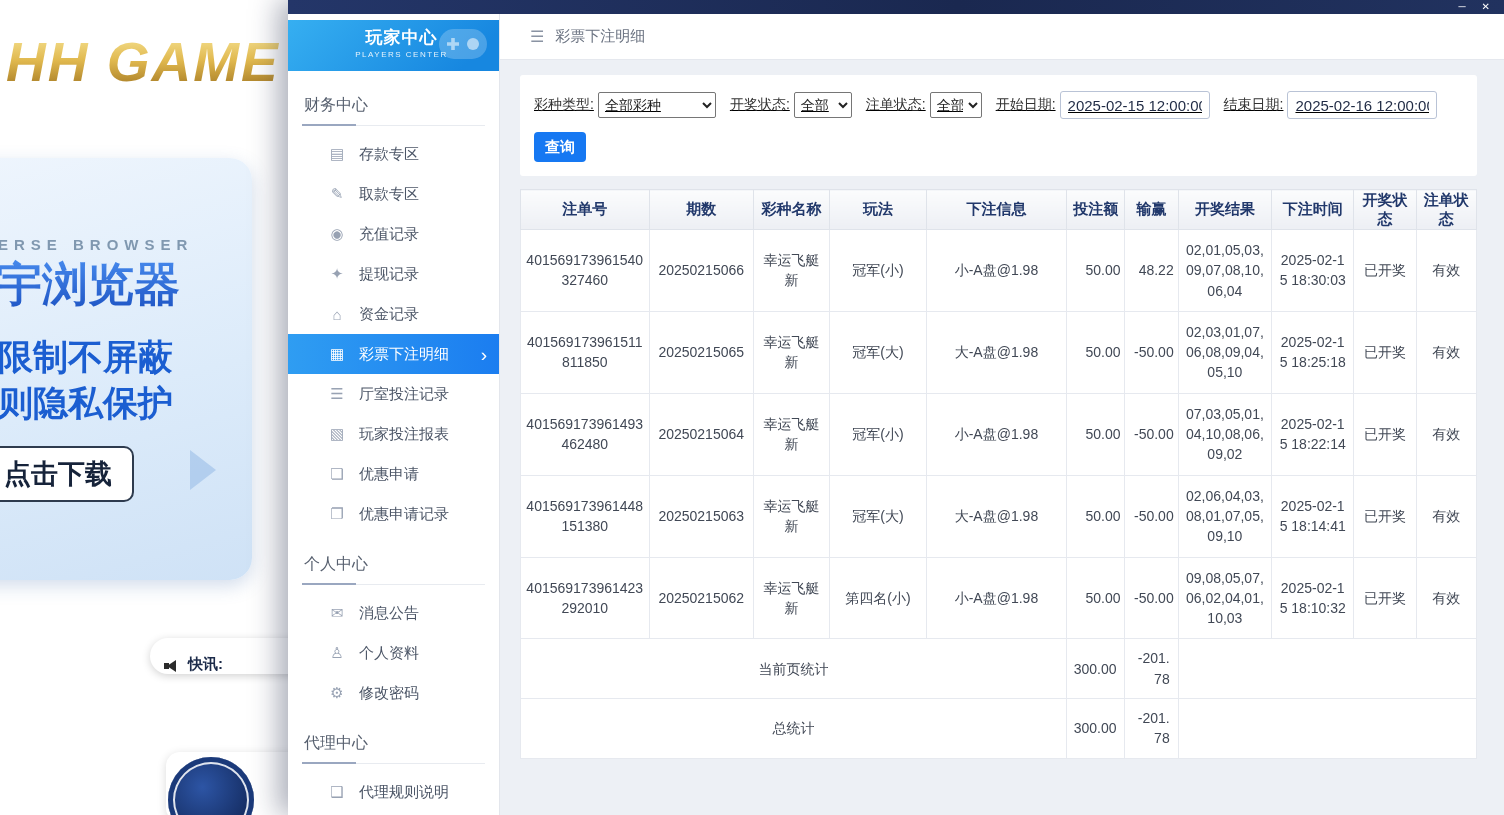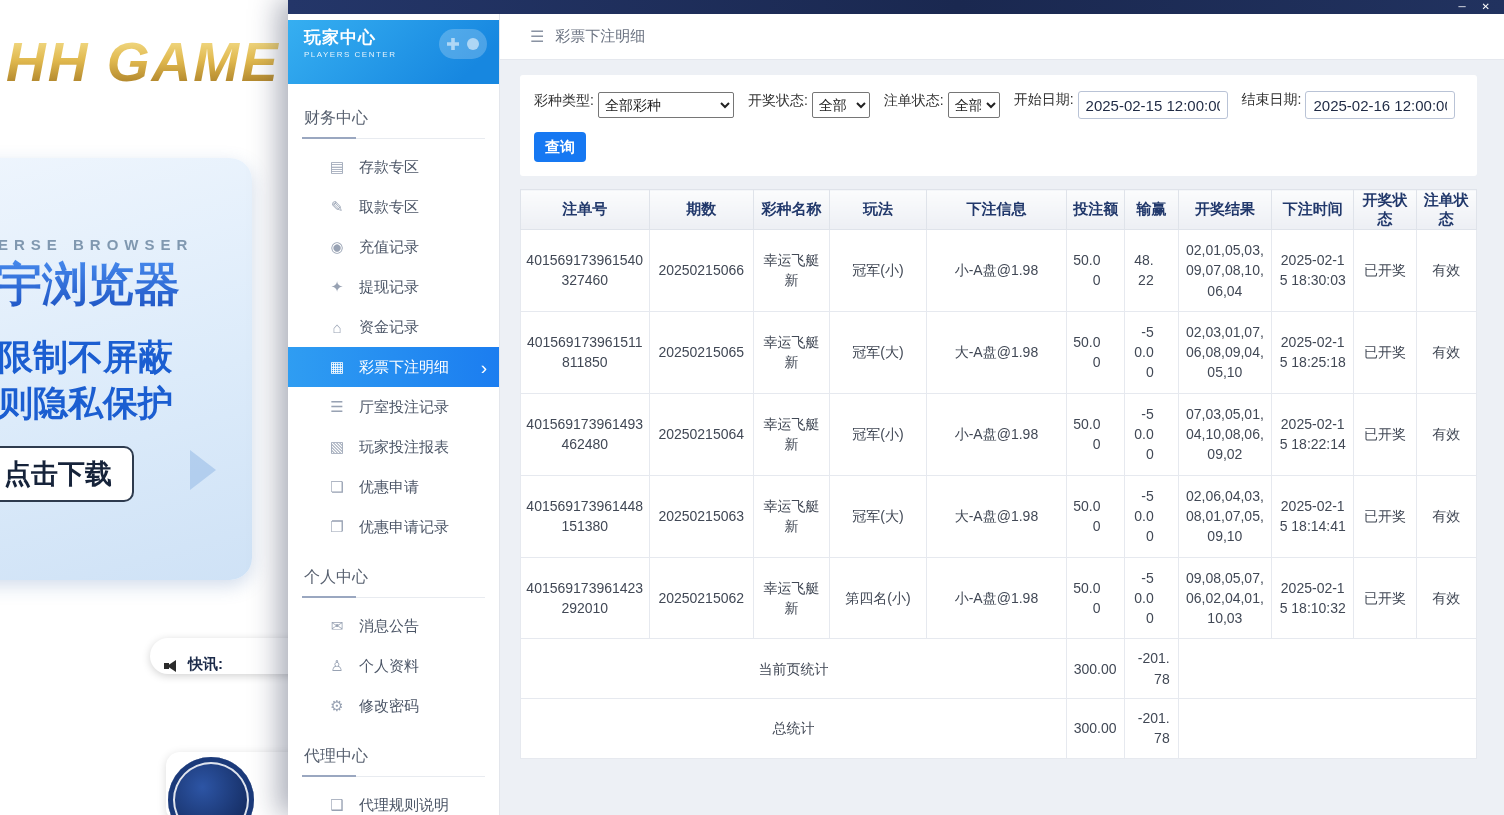--- a/index.html
+++ b/index.html
@@ -47,22 +47,22 @@
   
   .modal { position:absolute; left:288px; top:0; width:1216px; height:815px; z-index:5;
     box-shadow:-10px 0 26px rgba(20,30,60,.35); display:flex; flex-direction:column; }
   .titlebar { height:14px; background:linear-gradient(90deg,#243669,#1a2850 55%,#21325f);
     display:flex; align-items:center; justify-content:flex-end; gap:16px; padding-right:14px; }
   .titlebar span { color:#fff; font-size:10px; line-height:10px; cursor:pointer; }
   .modal-body { flex:1; display:flex; min-height:0; }
 
   
   .sidebar { width:212px; background:#fff; border-right:1px solid #e3e6ec; overflow:hidden; }
-  .sb-header { margin-top:6px; height:64px; position:relative; color:#fff; padding:6px 0 0 16px;
-    background:linear-gradient(135deg,#36aff1 0%,#1787e0 85%); }
+  .sb-header { margin-top:6px; height:51px; position:relative; color:#fff; padding:6px 0 0 16px;
+    background:linear-gradient(135deg,#36aff1 0%,#1787e0 85%);text-align:center; }
   .sb-title { font-size:17px; font-weight:700; letter-spacing:1px; }
   .sb-sub { font-size:8px; letter-spacing:1.5px; color:rgba(255,255,255,.88); margin-top:1px; }
   .pad { position:absolute; right:12px; top:9px; width:48px; height:30px; border-radius:15px;
     background:rgba(255,255,255,.22); }
   .pad::before { content:''; position:absolute; left:8px; top:9px; width:12px; height:12px;
     background:rgba(255,255,255,.55);
     clip-path:polygon(0 35%,35% 35%,35% 0,65% 0,65% 35%,100% 35%,100% 65%,65% 65%,65% 100%,35% 100%,35% 65%,0 65%); }
   .pad::after { content:''; position:absolute; right:8px; top:9px; width:12px; height:12px;
     border-radius:50%; background:rgba(255,255,255,.55); }
   .side-nav { padding-top:4px; }
@@ -81,36 +81,36 @@
   .main { flex:1; background:#edf0f5; display:flex; flex-direction:column; min-width:0; }
   .content-header { height:46px; background:#fff; border-bottom:1px solid #e5e8ee;
     display:flex; align-items:center; gap:11px; padding-left:30px; flex:none; }
   .menu-ic { color:#8a93a3; font-size:16px; cursor:pointer; }
   .page-title { color:#6a7280; font-size:15px; }
   .content-scroll { flex:1; padding:15px 27px 0 20px; overflow:hidden; }
 
   .filter-panel { background:#fff; border-radius:3px; padding:16px 14px 14px; }
   .filter-row { display:flex; align-items:center; flex-wrap:nowrap; }
   .f-label { font-size:14px; color:#333; margin:0 4px 0 0; white-space:nowrap; }
-  .f-group { display:flex; align-items:flex-start; margin-right:14px; }
+  .f-group { display:flex; align-items:center; margin-right:14px;text-decoration:underline; }
   .f-select { height:26px; border:1px solid #767676; border-radius:2px; background:#fff;
     font-size:14px; color:#222; padding:0 2px; font-family:inherit; }
-  .w120 { width:136px; } .w58 { width:58px; } .w50 { width:52px; }
+  .w120 { width:118px; } .w58 { width:58px; } .w50 { width:52px; }
   .f-date { width:150px; height:28px; border:1px solid #b9c3d6; border-radius:3px; font-size:15px;
     color:#1f2a44; padding:0 7px; font-family:inherit; }
   .query-btn { margin-top:13px; width:52px; height:30px; background:#1678f2; border:none;
     border-radius:4px; color:#fff; font-size:15px; font-weight:700; cursor:pointer; font-family:inherit; }
 
   .table-wrap { margin-top:13px; background:#fff; }
   table.bets { width:100%; border-collapse:collapse; table-layout:fixed; font-size:14px; }
   table.bets th { height:40px; background:linear-gradient(#fbfcfd,#edeff4); color:#21386b;
     font-size:15px; font-weight:700; border:1px solid #dfe3ea; padding:0 2px; }
   table.bets td { border:1px solid #e6e9ef; text-align:center; padding:10px 5px; color:#414855;
     word-break:break-all; line-height:1.45; vertical-align:middle; }
-  table.bets td.num { text-align:right; padding-right:24px; }
+  table.bets td.num { text-align:right; padding-right:4px; }
   table.bets tr.summary td { padding:9px 5px; }
   table.bets tr.summary td.num { padding-right:8px; }
 </style>
 </head>
 <body>
 
 <div class="page">
   <div class="logo">HH GAME</div>
   <div class="banner">
     <div class="b-tag">ERSE BROWSER</div>

